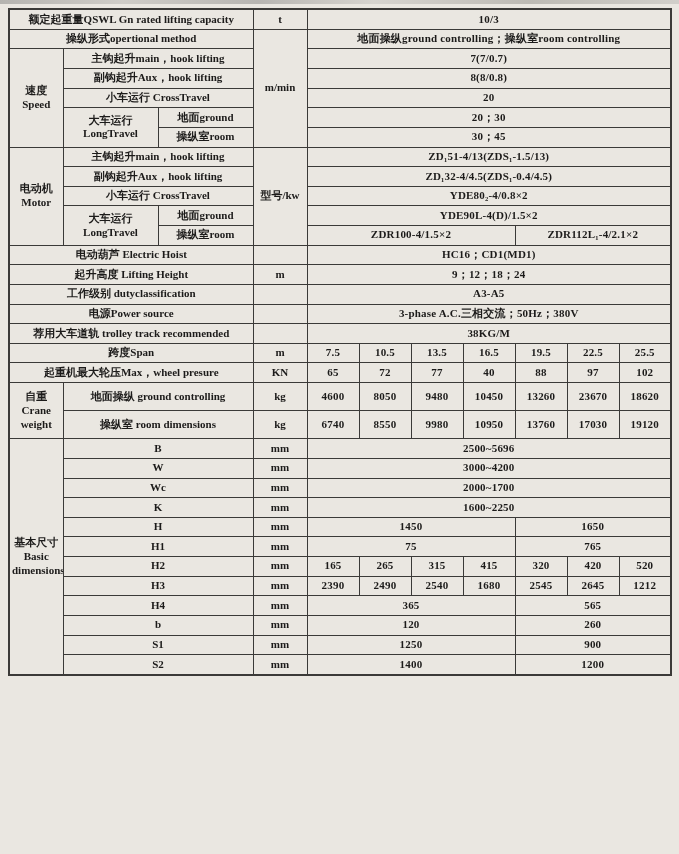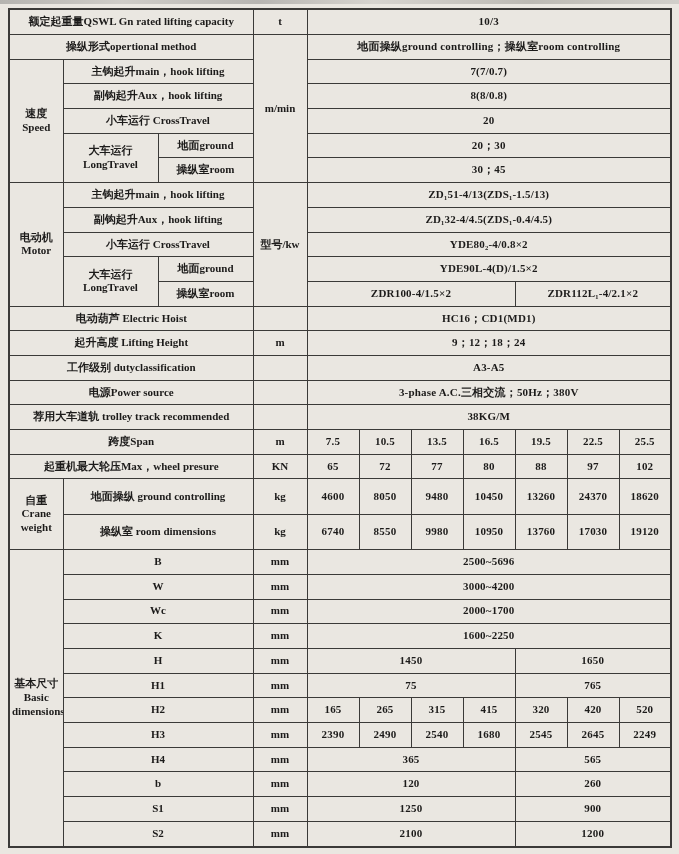--- a/index.html
+++ b/index.html
@@ -10,21 +10,21 @@
     position:relative;
     overflow:hidden;
   }
   .scan-top-streak{
     position:absolute;top:0;left:0;width:100%;height:4px;
     background:linear-gradient(90deg,#8a8a88 0%,#b9b7b3 18%,#8d8c8a 38%,#c7c5c1 55%,#97958f 78%,#bdbbb7 100%);
     opacity:.55;
   }
   table.spec{
     position:absolute;left:8px;top:8px;
-    width:662px;height:840px;
+    width:662px;height:668px;
     border-collapse:collapse;
     table-layout:fixed;
   }
   table.spec td{
     border:1px solid #3b3a38;
     padding:0 2px;
     text-align:center;
     vertical-align:middle;
     font-weight:700;
     font-size:11px;
@@ -154,37 +154,37 @@
         <td class="value">19.5</td>
         <td class="value">22.5</td>
         <td class="value">25.5</td>
       </tr>
       <tr>
         <td colspan="3" class="label">起重机最大轮压Max，wheel presure</td>
         <td class="unit">KN</td>
         <td class="value">65</td>
         <td class="value">72</td>
         <td class="value">77</td>
-        <td class="value">80</td>
+        <td class="value">40</td>
         <td class="value">88</td>
         <td class="value">97</td>
         <td class="value">102</td>
       </tr>
       <tr>
         <td rowspan="2" class="group">自重
 Crane
 weight</td>
         <td colspan="2" class="label">地面操纵 ground controlling</td>
         <td class="unit">kg</td>
         <td class="value">4600</td>
         <td class="value">8050</td>
         <td class="value">9480</td>
         <td class="value">10450</td>
         <td class="value">13260</td>
-        <td class="value">24370</td>
+        <td class="value">23670</td>
         <td class="value">18620</td>
       </tr>
       <tr>
         <td colspan="2" class="label">操纵室 room dimensions</td>
         <td class="unit">kg</td>
         <td class="value">6740</td>
         <td class="value">8550</td>
         <td class="value">9980</td>
         <td class="value">10950</td>
         <td class="value">13760</td>
@@ -239,21 +239,21 @@
       </tr>
       <tr>
         <td colspan="2" class="label">H3</td>
         <td class="unit">mm</td>
         <td class="value">2390</td>
         <td class="value">2490</td>
         <td class="value">2540</td>
         <td class="value">1680</td>
         <td class="value">2545</td>
         <td class="value">2645</td>
-        <td class="value">2249</td>
+        <td class="value">1212</td>
       </tr>
       <tr>
         <td colspan="2" class="label">H4</td>
         <td class="unit">mm</td>
         <td colspan="4" class="value">365</td>
         <td colspan="3" class="value">565</td>
       </tr>
       <tr>
         <td colspan="2" class="label">b</td>
         <td class="unit">mm</td>
@@ -262,17 +262,17 @@
       </tr>
       <tr>
         <td colspan="2" class="label">S1</td>
         <td class="unit">mm</td>
         <td colspan="4" class="value">1250</td>
         <td colspan="3" class="value">900</td>
       </tr>
       <tr>
         <td colspan="2" class="label">S2</td>
         <td class="unit">mm</td>
-        <td colspan="4" class="value">2100</td>
+        <td colspan="4" class="value">1400</td>
         <td colspan="3" class="value">1200</td>
       </tr>
     </tbody>
 </table>
 
 </body></html>

